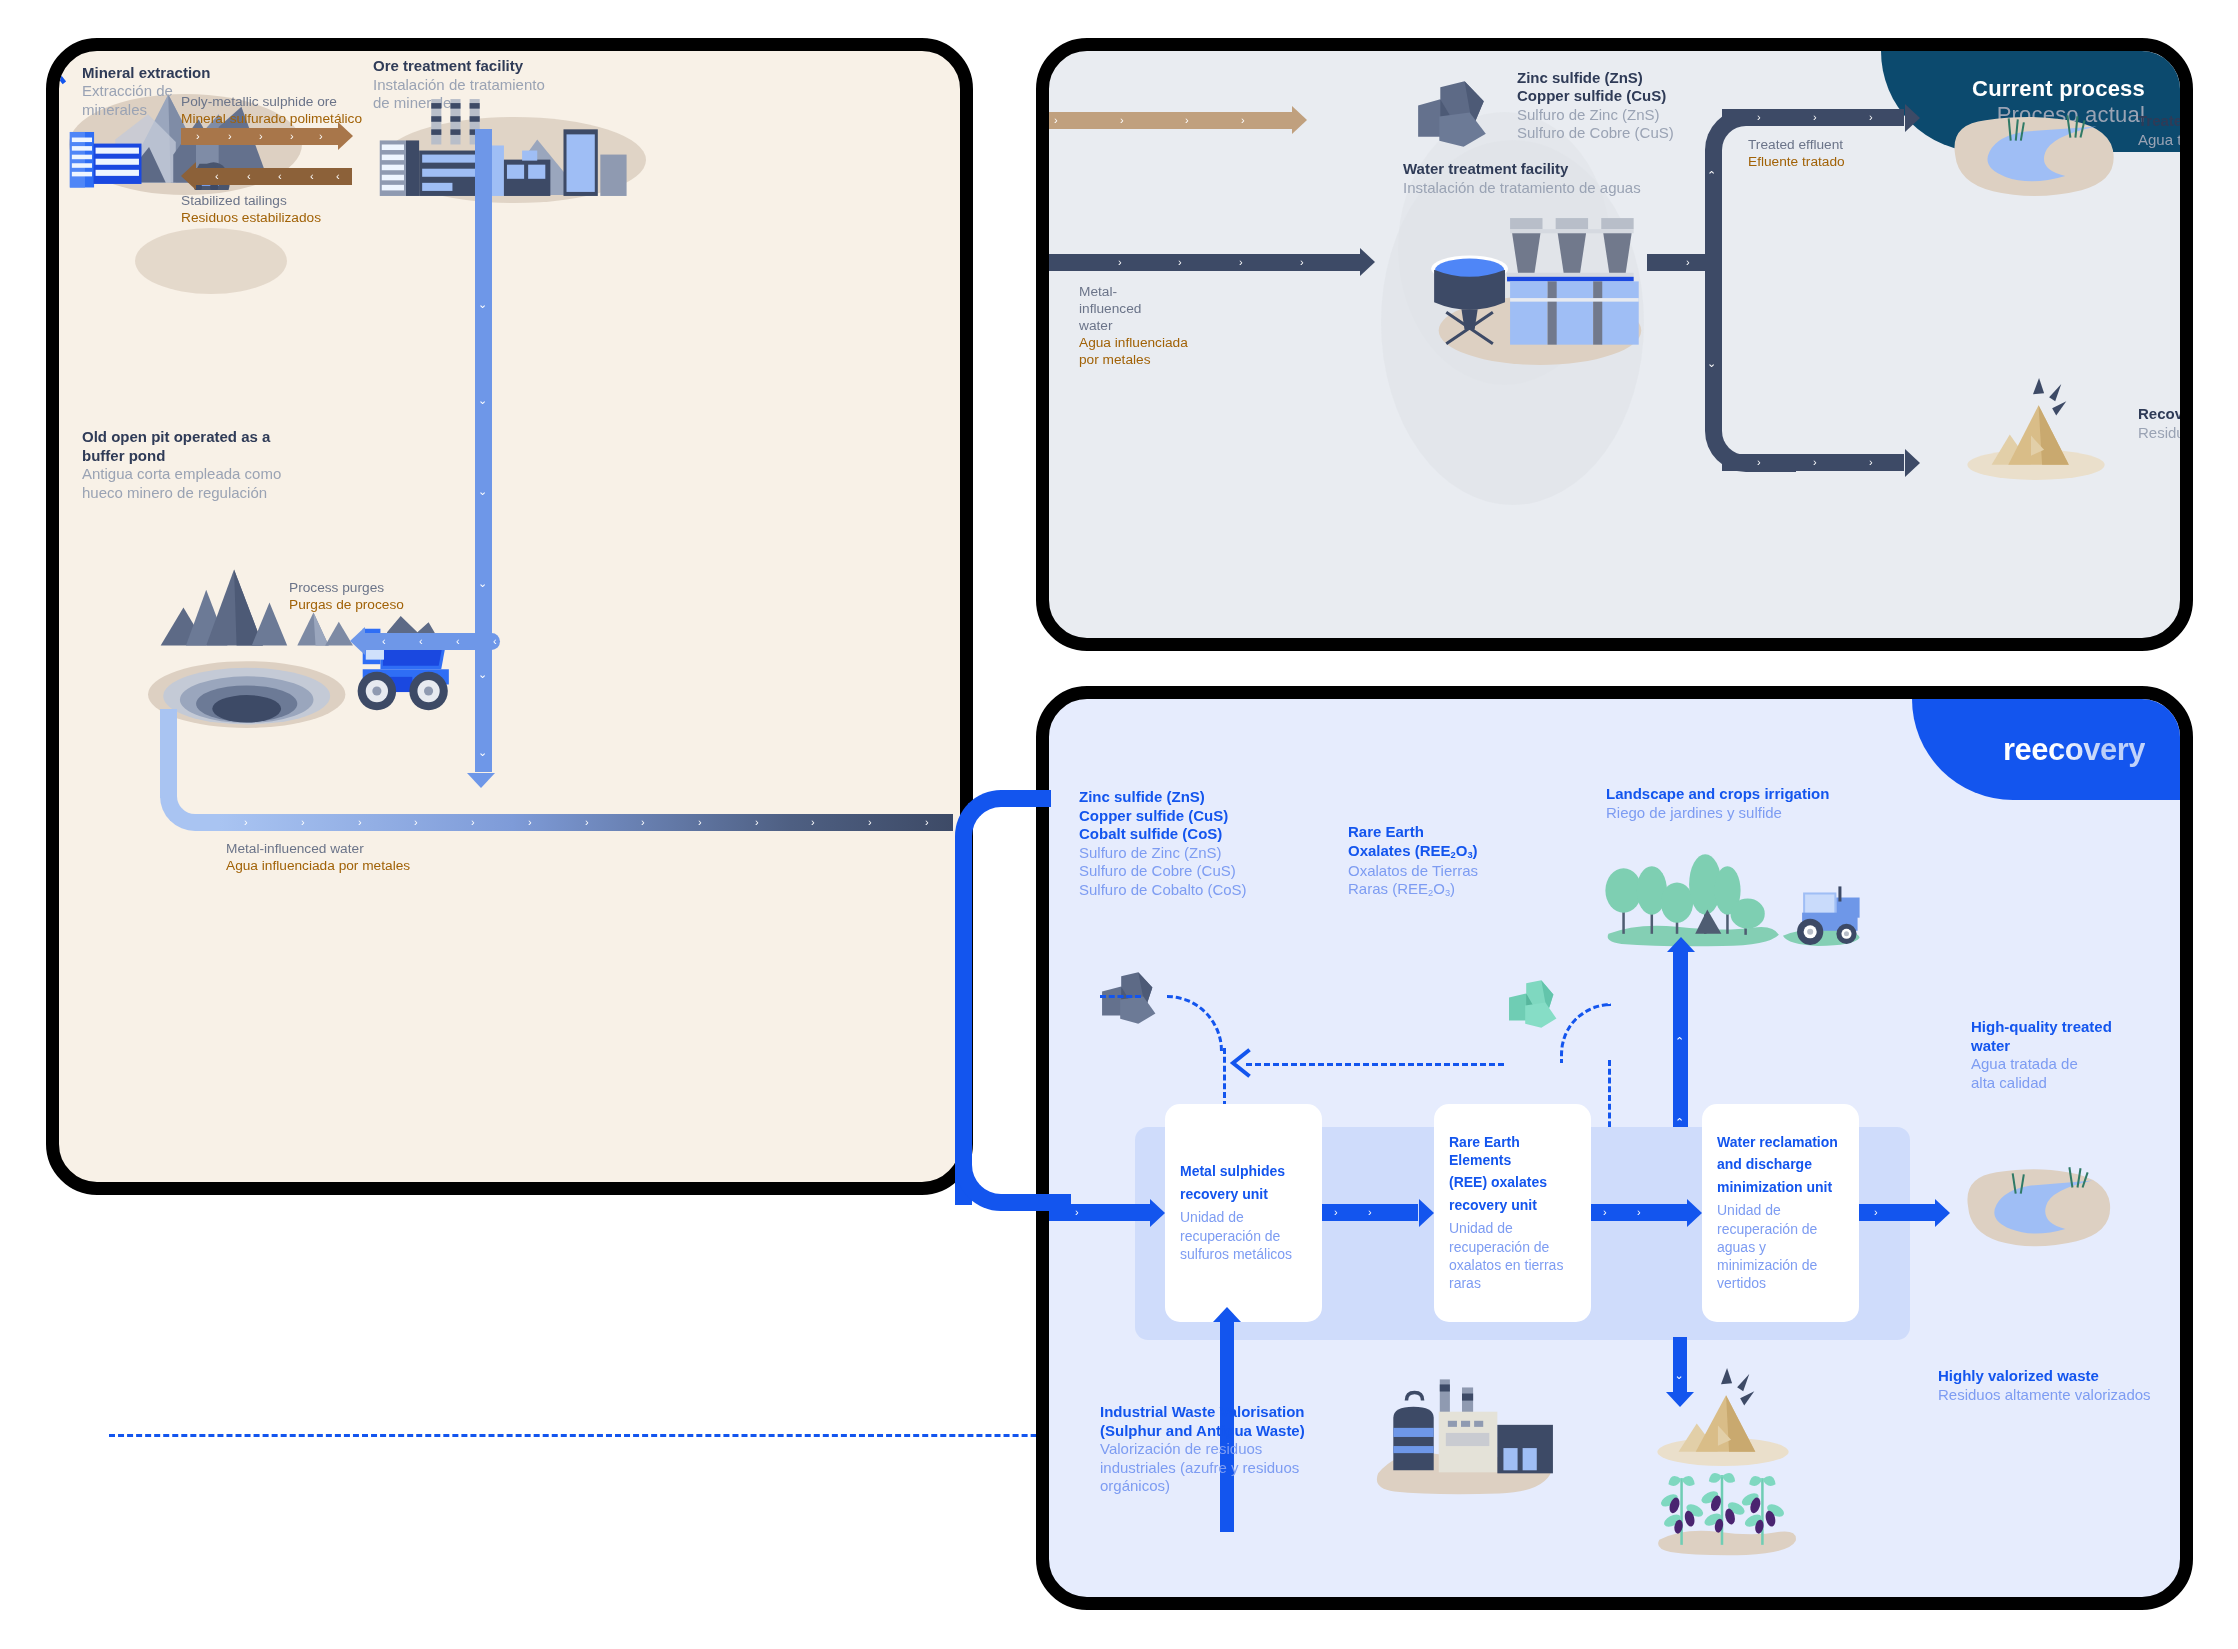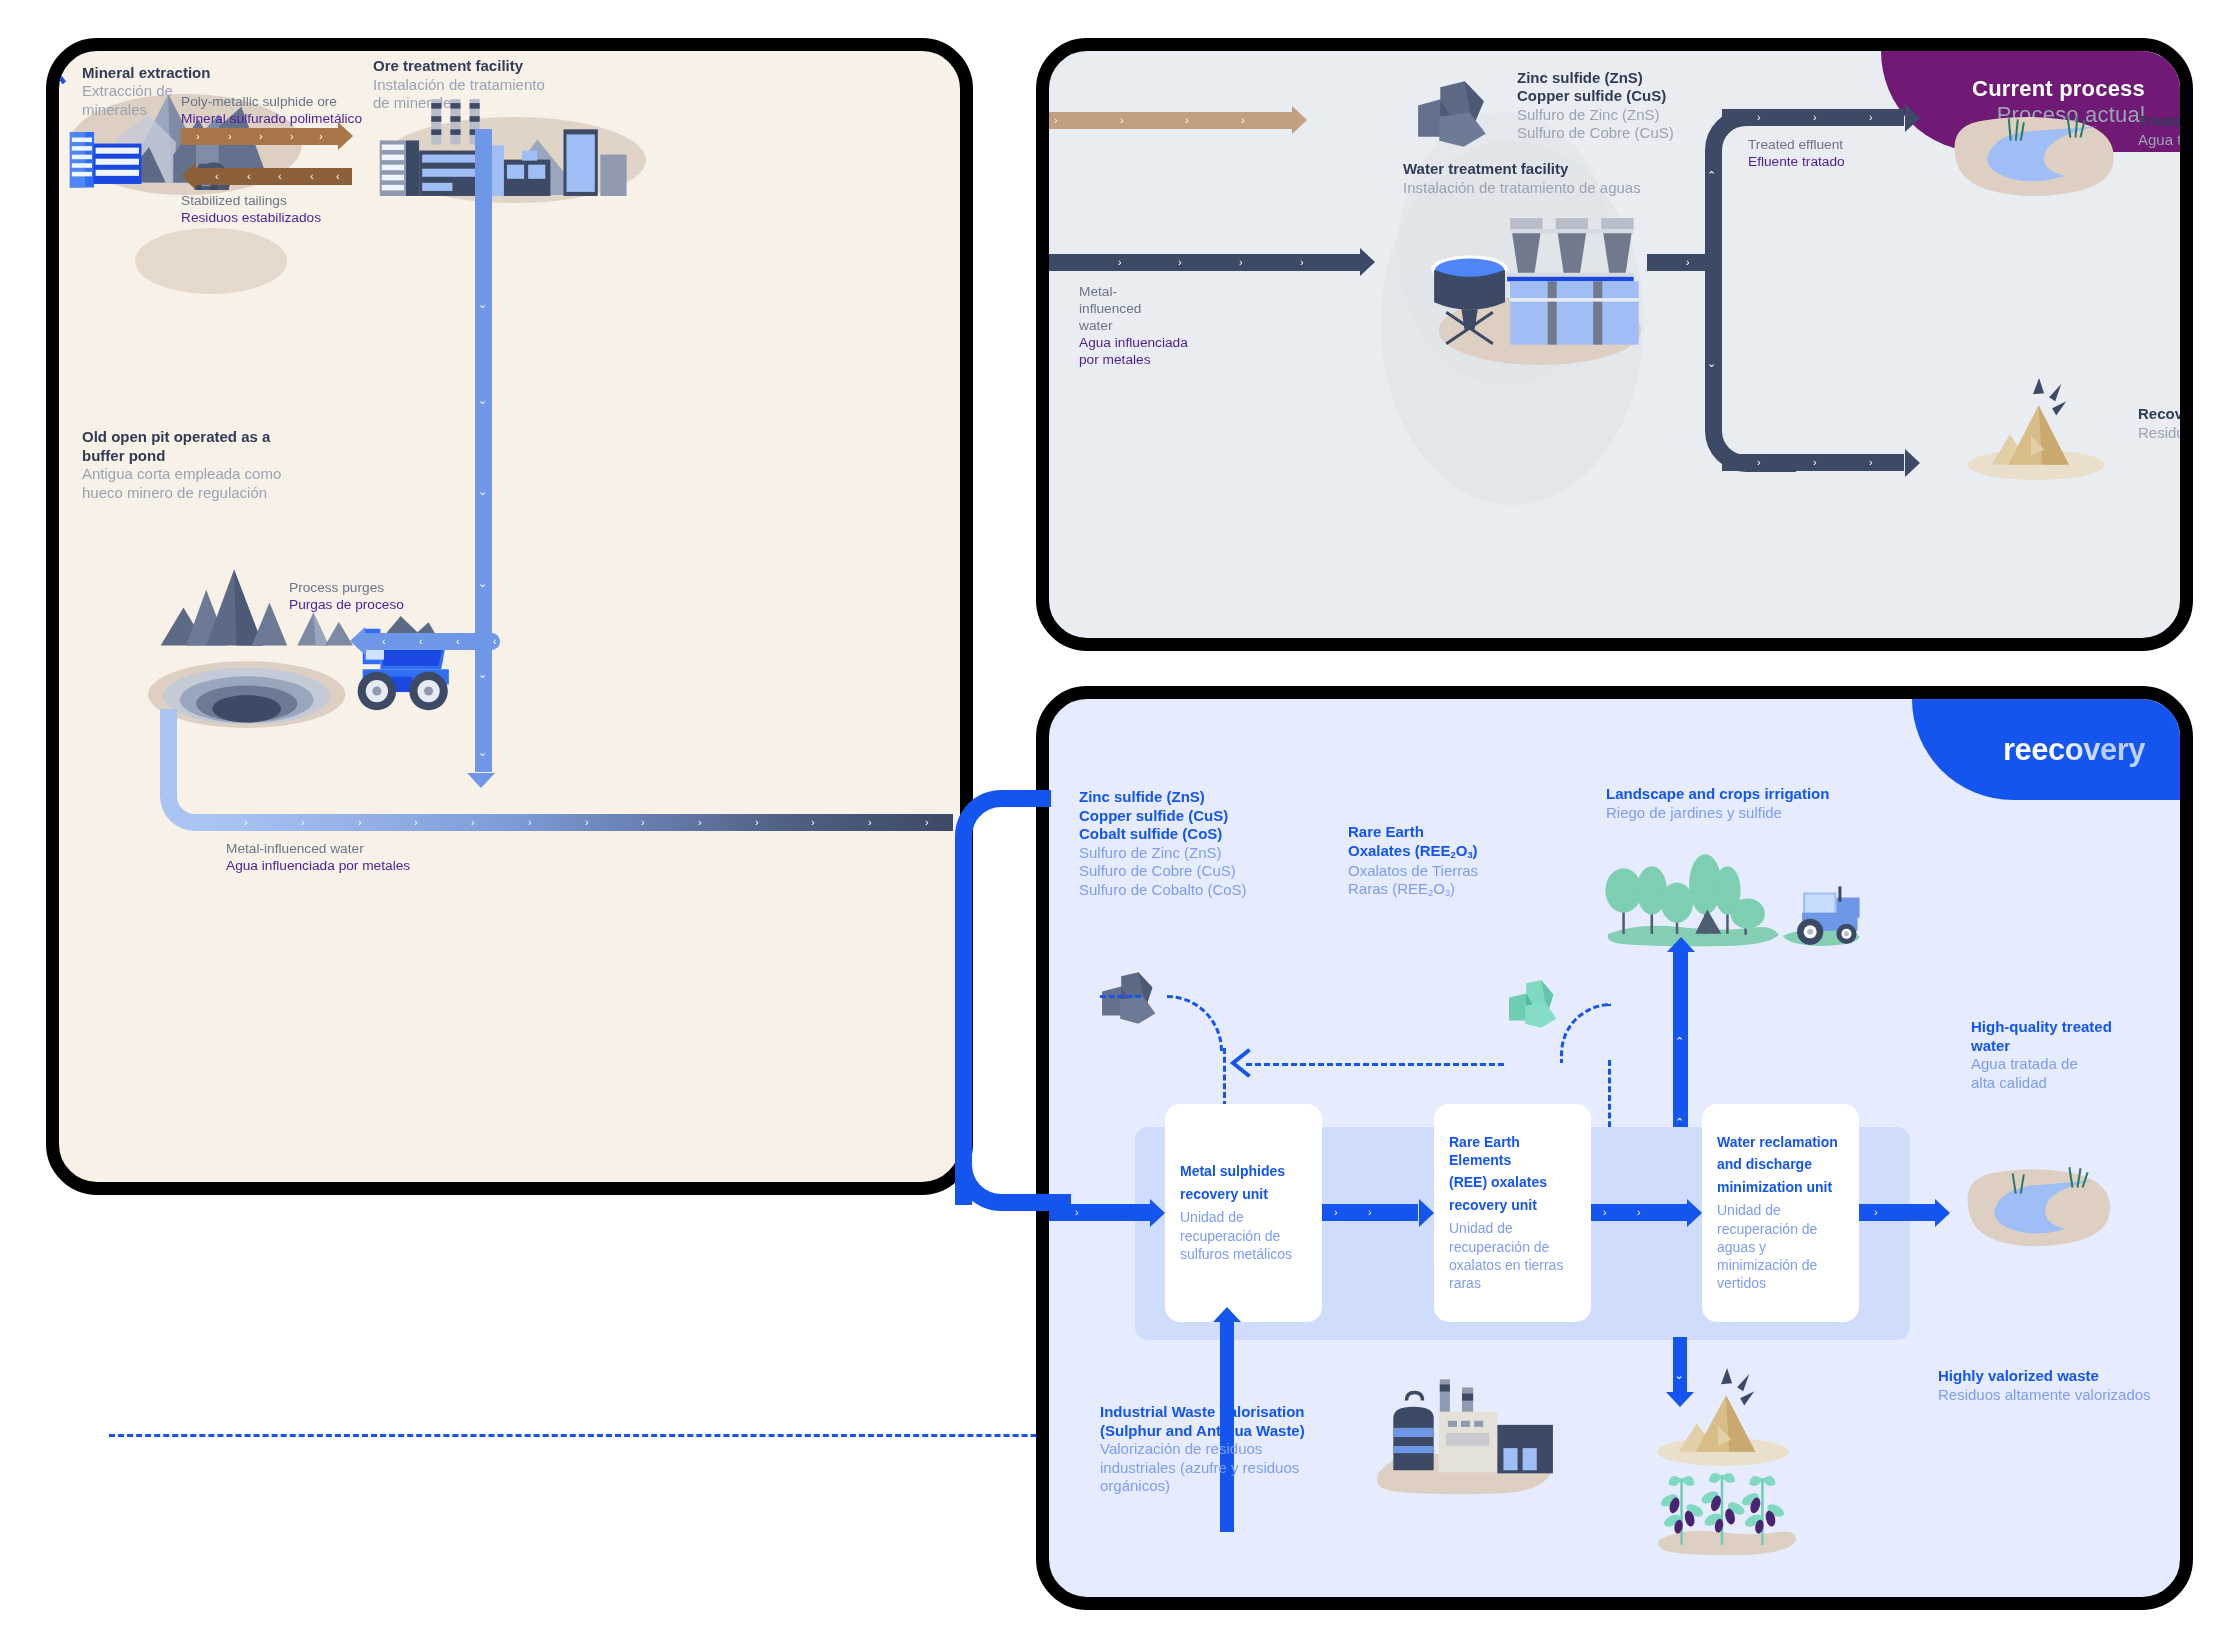--- a/index.html
+++ b/index.html
@@ -8,36 +8,36 @@
 
   
   .panel{position:absolute;border:13px solid #000;box-sizing:border-box;overflow:hidden;}
   #panel-mine{left:46px;top:38px;width:927px;height:1157px;border-radius:51px;background:#f8f1e7;}
   #panel-current{left:1036px;top:38px;width:1157px;height:613px;border-radius:51px;background:#e9ecf1;}
   #panel-reecovery{left:1036px;top:686px;width:1157px;height:924px;border-radius:51px;background:#e6ecfd;text-decoration:underline;}
 
   .panel-badge{position:absolute;top:0;right:0;height:101px;display:flex;flex-direction:column;
     justify-content:center;align-items:flex-end;padding:0 35px 0 91px;box-sizing:border-box;
     border-bottom-left-radius:101px;}
-  #badge-current{background:#701a75;}
+  #badge-current{background:#0c4a6e;}
   #badge-reecovery{background:#1355ee;}
   .badge-en{font-size:22px;font-weight:bold;color:#ffffff;line-height:1.18;letter-spacing:0.2px;}
   .badge-es{font-size:22px;color:#9aa3b4;line-height:1.18;letter-spacing:0.2px;}
   #logo-text{font-size:31px;font-weight:bold;letter-spacing:-0.5px;
     background:linear-gradient(90deg,#ffffff 0%,#ffffff 34%,#b9cdf8 72%,#c3d4fb 100%);
     -webkit-background-clip:text;background-clip:text;color:transparent;}
 
   
   .lbl{position:absolute;}
   .en{font-weight:bold;line-height:1.24;}
   .es{line-height:1.24;}
   .t-mine .en{color:#2f3b57;font-size:15px;}
   .t-mine .es{color:#9aa3b4;font-size:15px;}
   .t-flow .en{color:#6b7489;font-size:13.7px;font-weight:normal;}
-  .t-flow .es{color:#4c1d95;font-size:13.7px;}
+  .t-flow .es{color:#a16207;font-size:13.7px;}
   .t-cur .en{color:#2f3b57;font-size:15px;}
   .t-cur .es{color:#9aa3b4;font-size:15px;}
   .t-ree .en{color:#1355ee;font-size:15px;}
   .t-ree .es{color:#7d9cf2;font-size:15px;}
   .small .en,.small .es{font-size:13.7px;}
 
   sub{font-size:.62em;vertical-align:-0.26em;}
 
   
   .pipe{position:absolute;}

